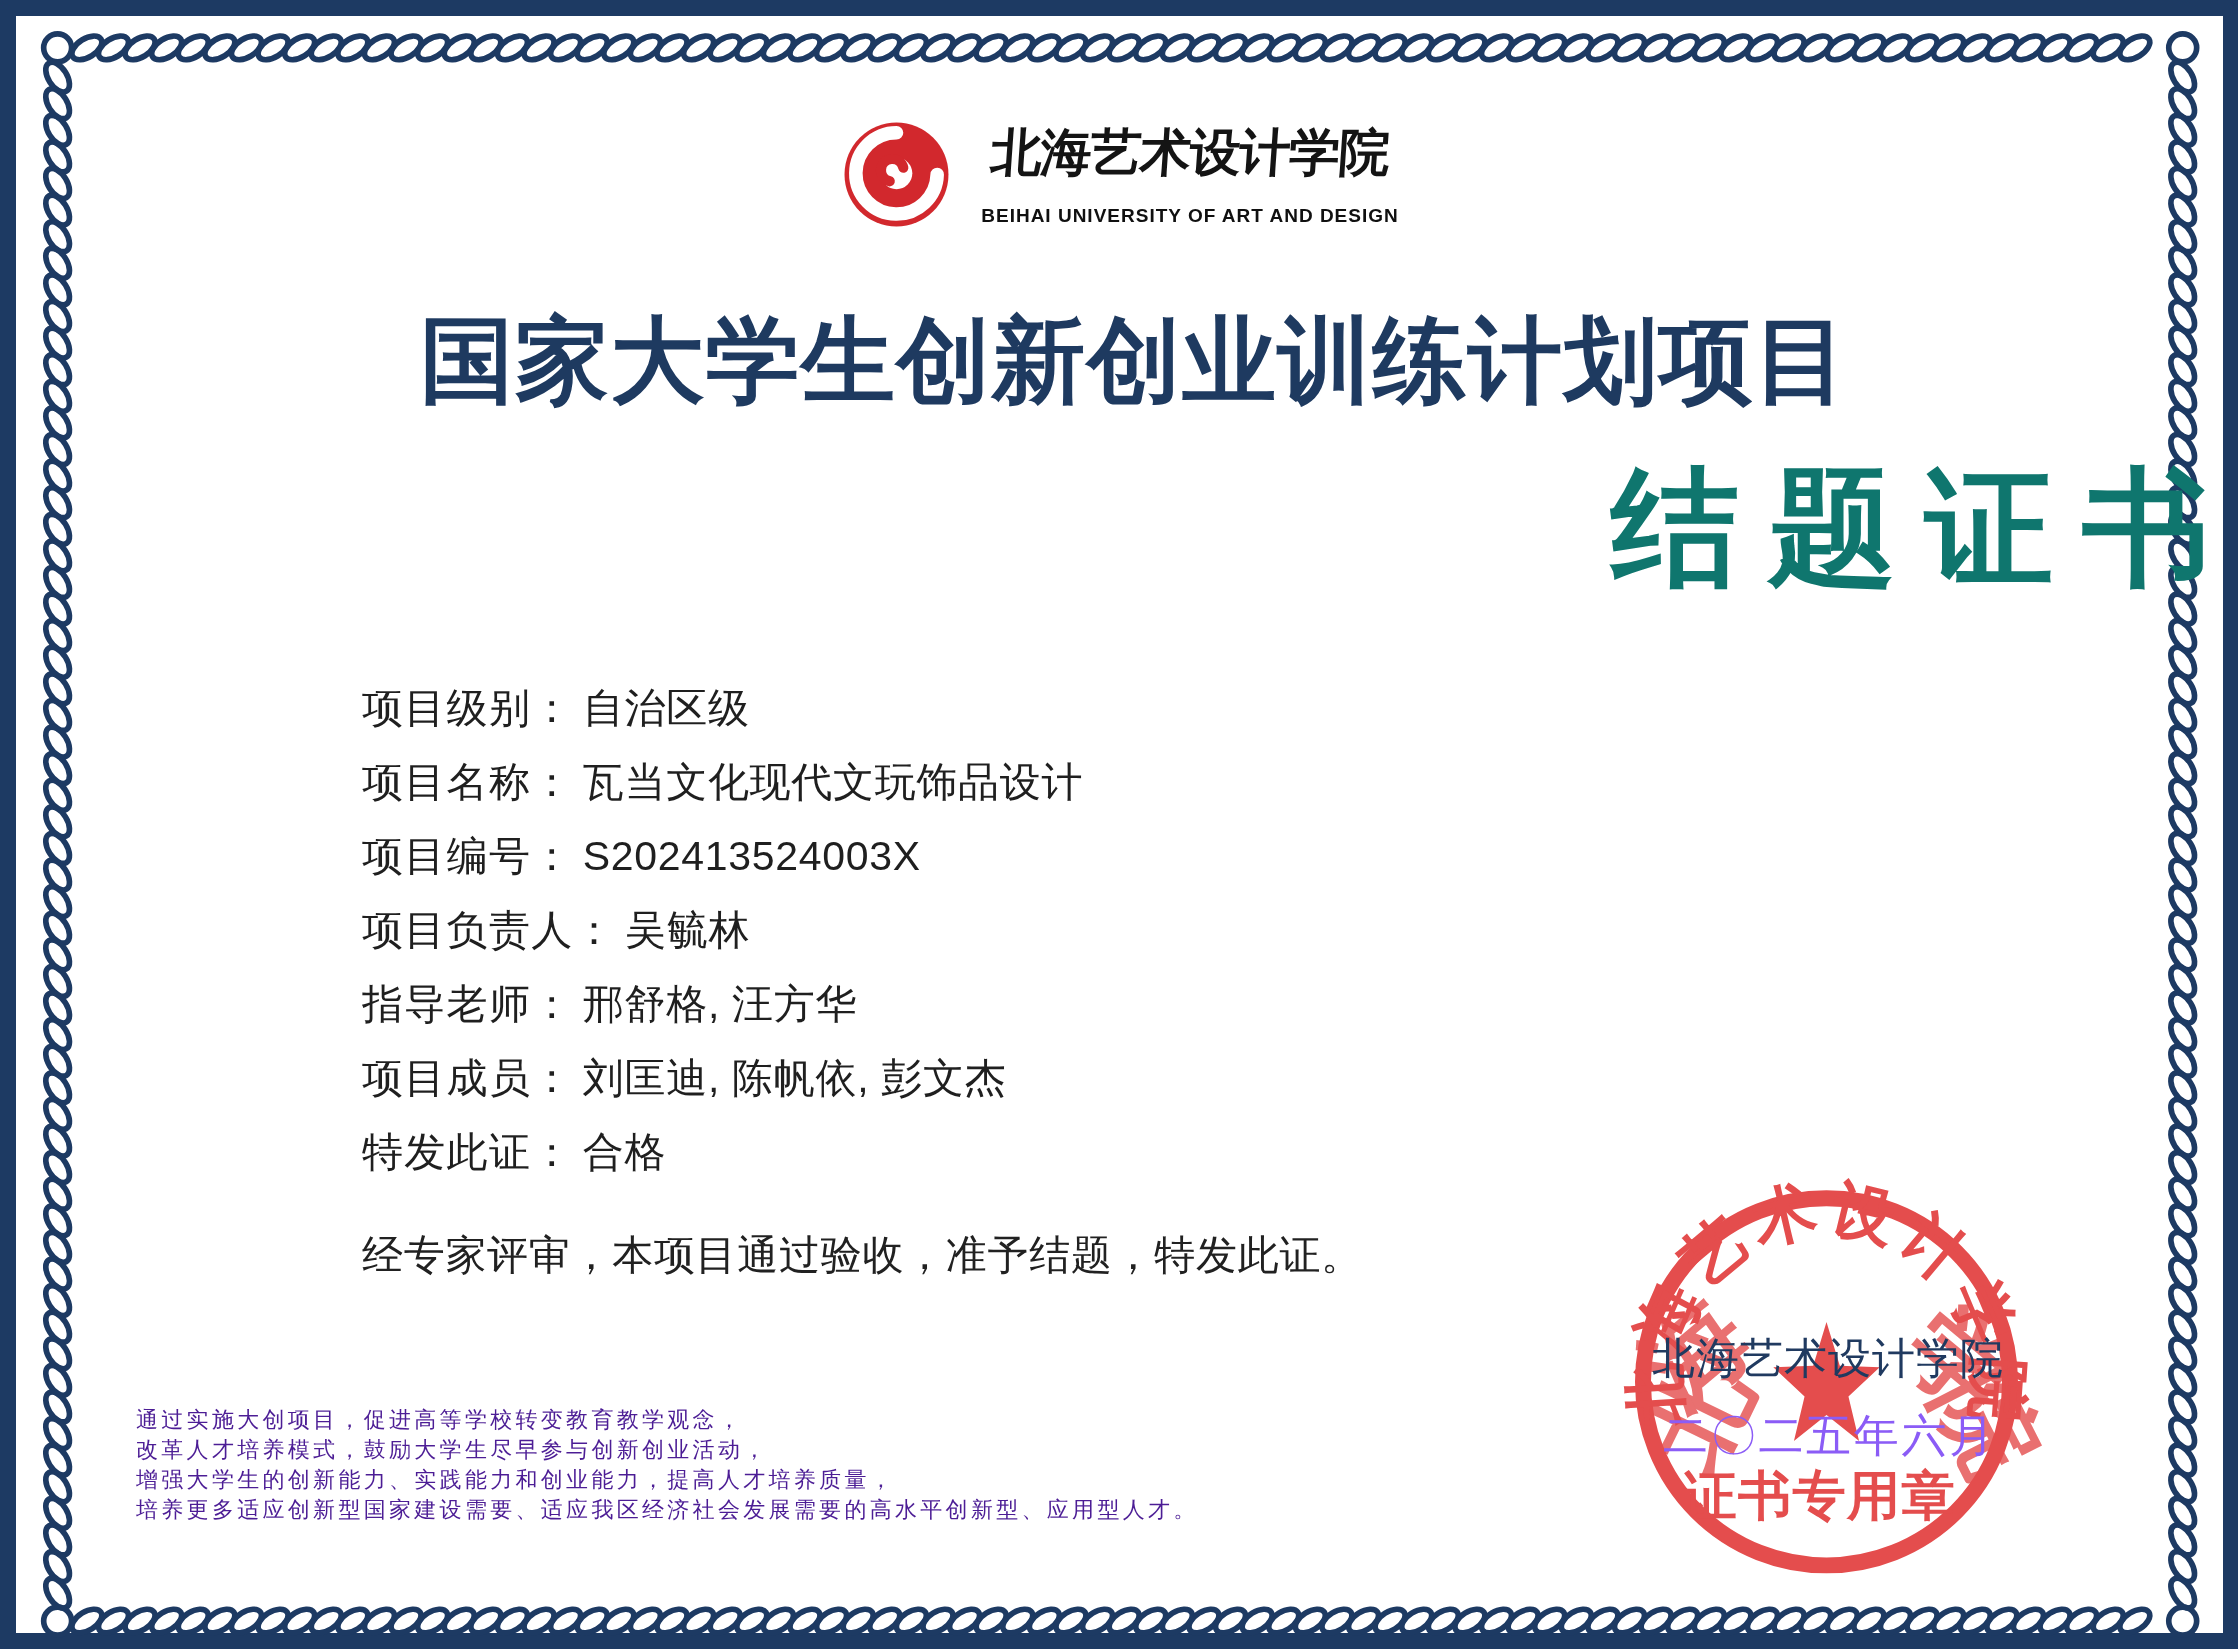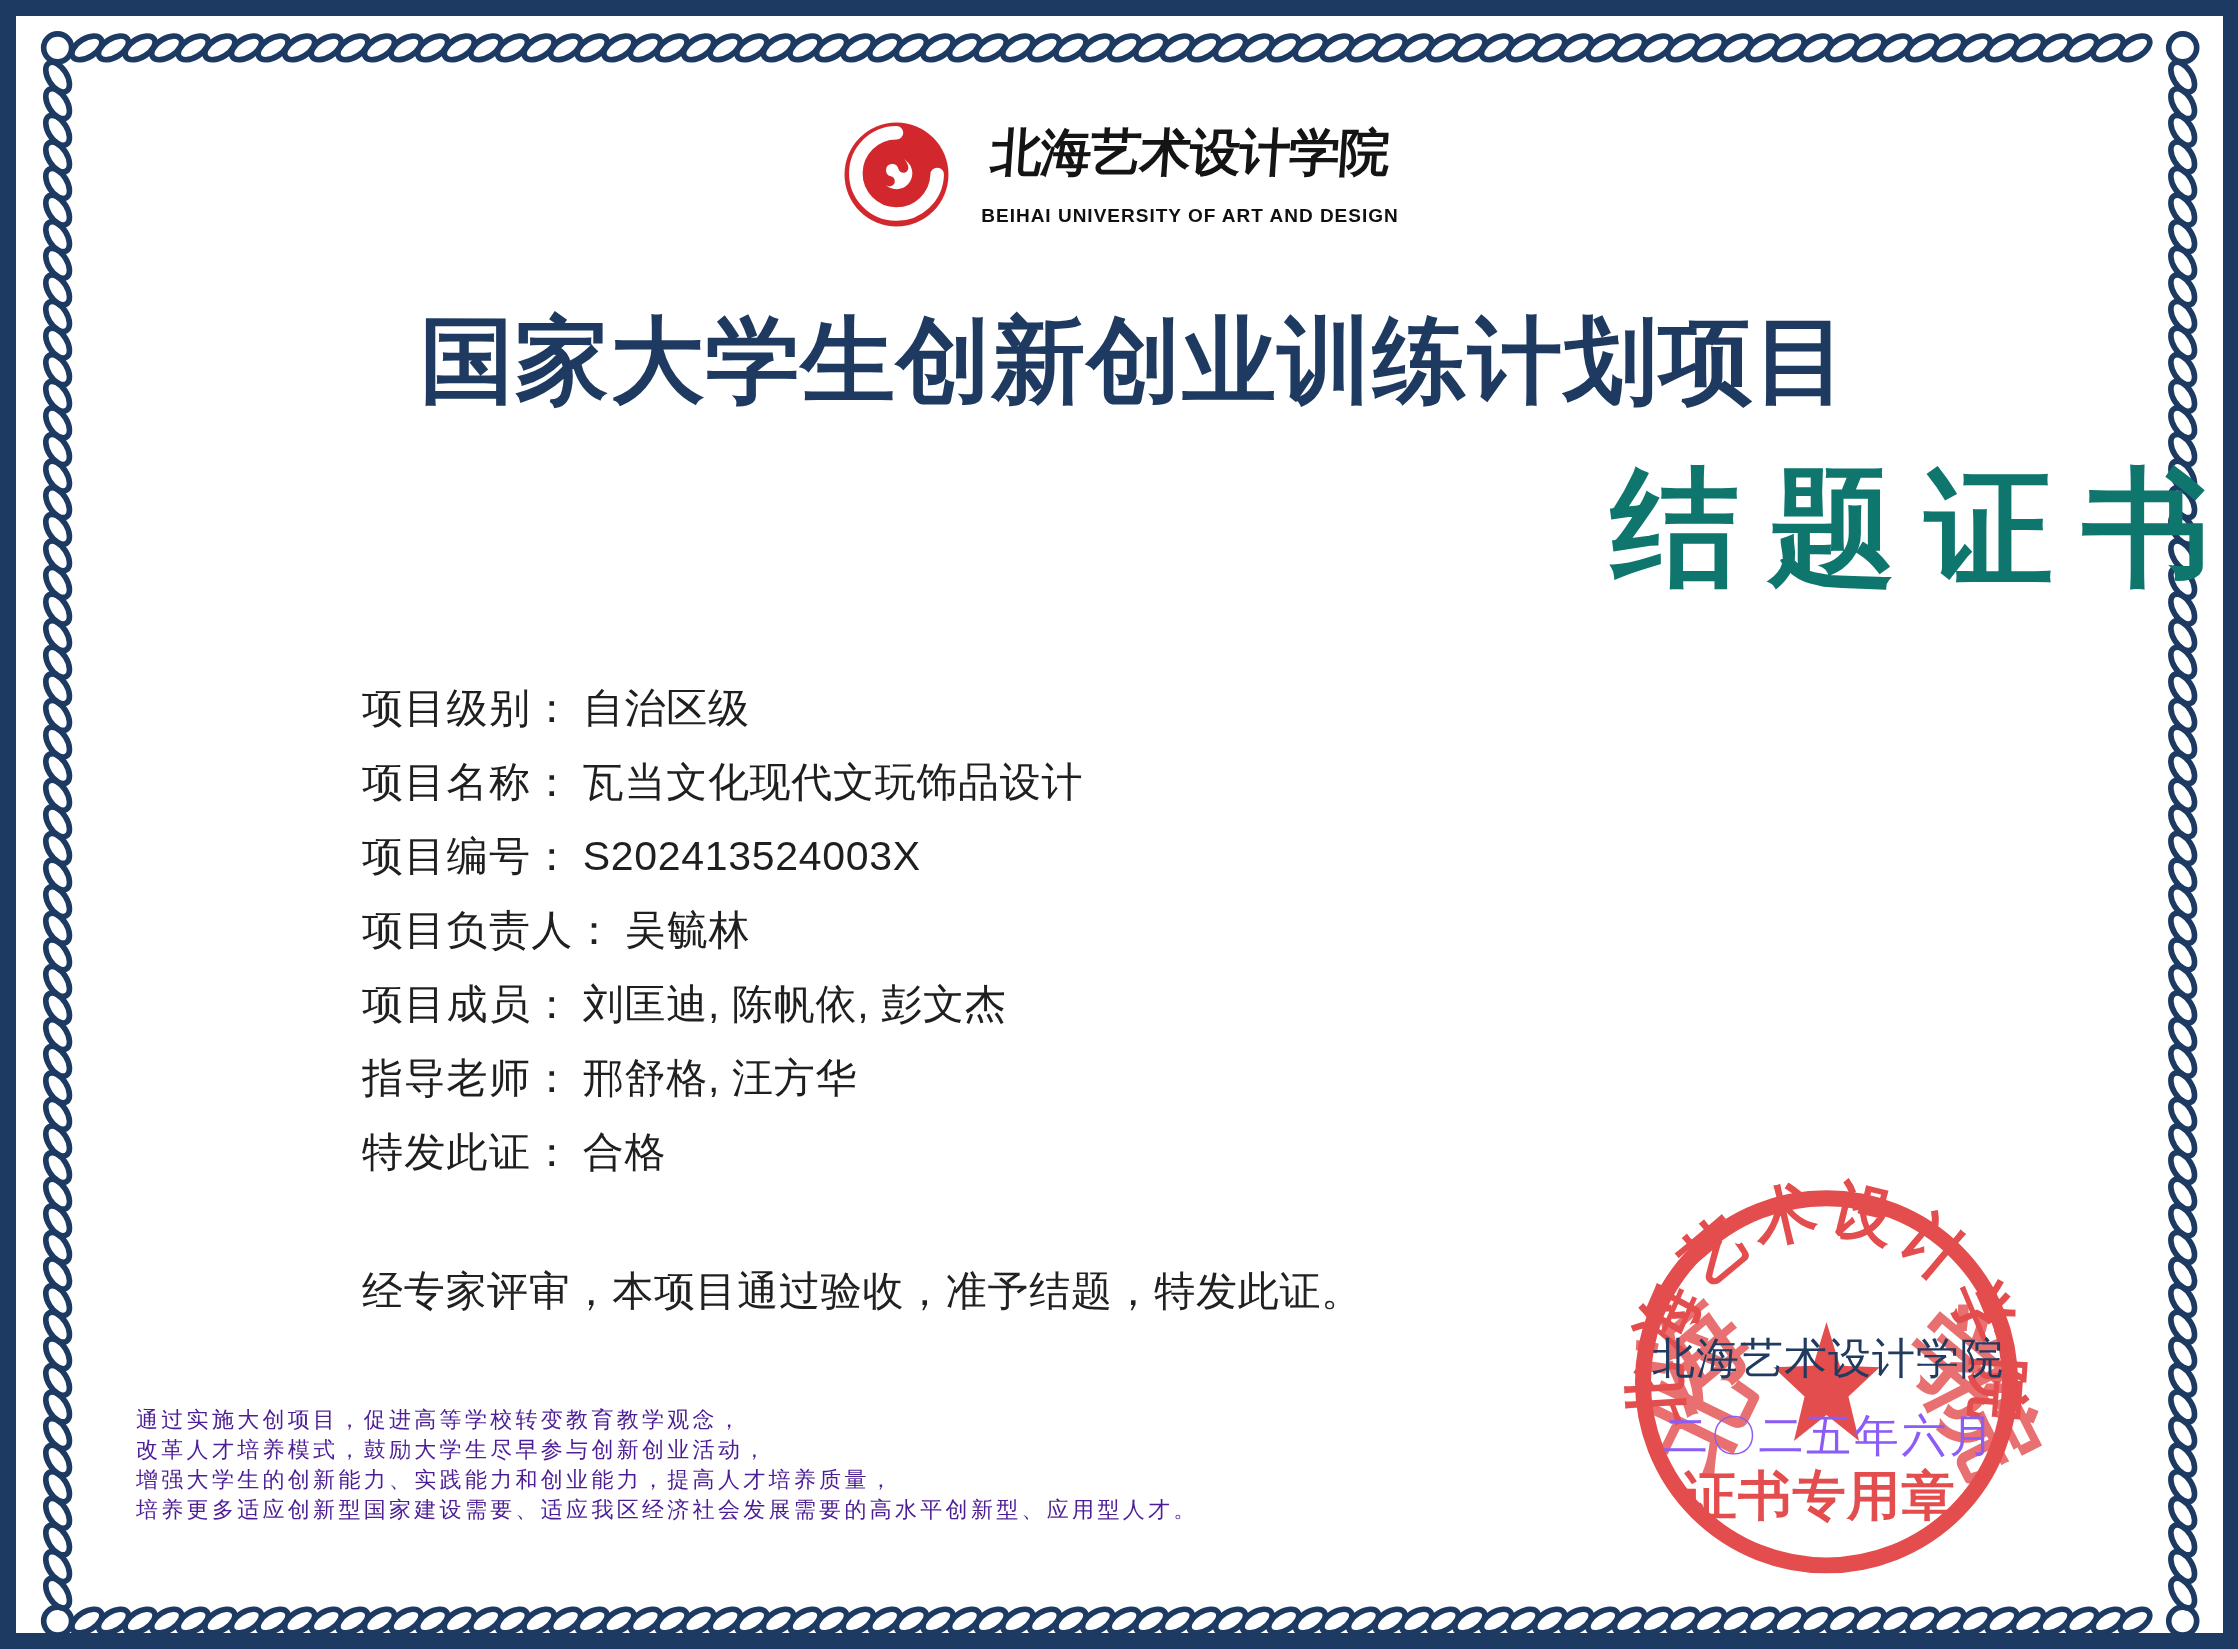--- a/index.html
+++ b/index.html
@@ -44,21 +44,21 @@
   }
 
   
   .details{ position:absolute; left:362px; top:671px; }
   .row{ height:74px; display:flex; align-items:center; font-size:41px; color:#1f1f1f; white-space:nowrap; }
   .row .lbl{ letter-spacing:1.3px; }
   .row .val{ margin-left:9.3px; letter-spacing:0.7px; }
 
   .statement{
     position:absolute; left:362px; top:1228px; font-size:41px; color:#212121;
-    letter-spacing:0.7px; white-space:nowrap;margin-top:36px;
+    letter-spacing:0.7px; white-space:nowrap;
   }
 
   
   .footer{
     position:absolute; left:136px; top:1405px;
     font-family:"Liberation Serif","DejaVu Serif",serif;
     font-size:22px; line-height:30px; color:#4c1d95; letter-spacing:3.3px; white-space:nowrap;
   }
 
   
@@ -396,26 +396,26 @@
     </div>
     <div class="row">
       <span class="lbl">项目编号：</span>
       <span class="val">S202413524003X</span>
     </div>
     <div class="row">
       <span class="lbl">项目负责人：</span>
       <span class="val">吴毓林</span>
     </div>
     <div class="row">
+      <span class="lbl">指导老师：</span>
+      <span class="val">邢舒格, 汪方华</span>
+    </div>
+    <div class="row">
       <span class="lbl">项目成员：</span>
       <span class="val">刘匡迪, 陈帆依, 彭文杰</span>
-    </div>
-    <div class="row">
-      <span class="lbl">指导老师：</span>
-      <span class="val">邢舒格, 汪方华</span>
     </div>
     <div class="row">
       <span class="lbl">特发此证：</span>
       <span class="val">合格</span>
     </div>
   </div>
 
   <div class="statement">经专家评审，本项目通过验收，准予结题，特发此证。</div>
 
   <div class="footer">

